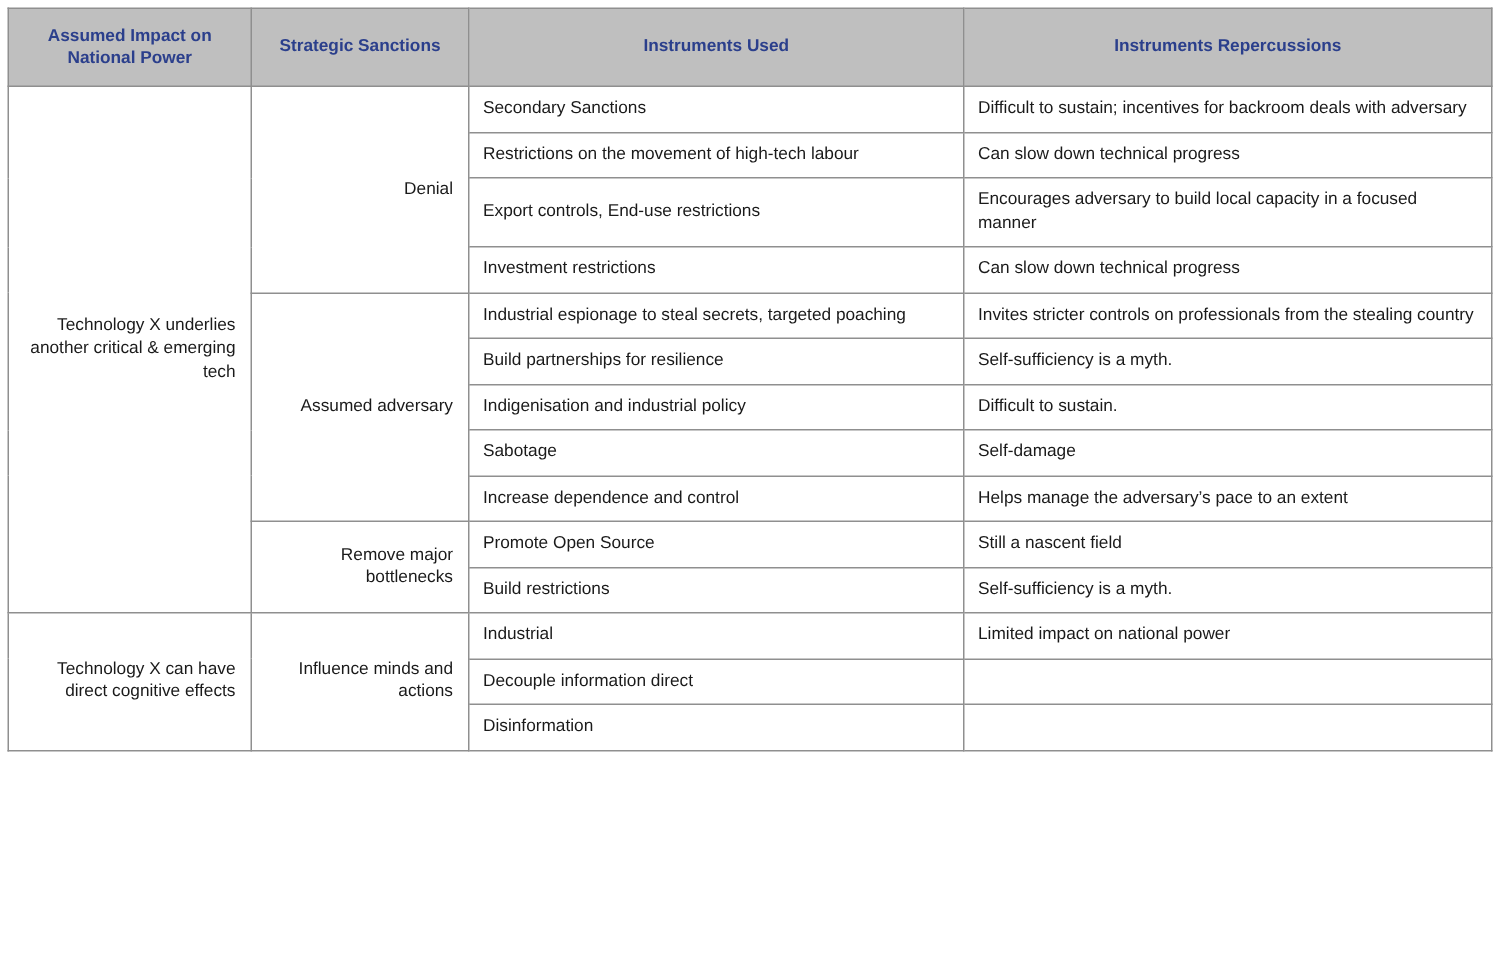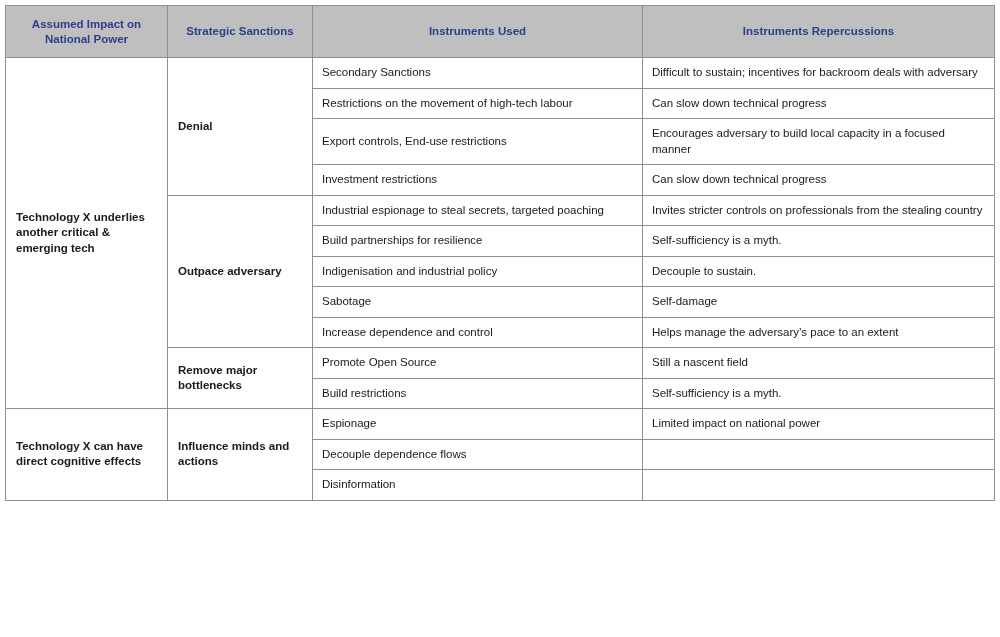--- a/index.html
+++ b/index.html
@@ -40,23 +40,22 @@
     line-height: 1.3;
     height: 52px;
   }
   td {
     font-size: 11.5px;
     color: #1a1a1a;
     line-height: 1.35;
     padding: 7px 9px;
   }
   td.impact, td.objective {
-    text-align: left;
+    text-align: right;
     padding: 6px 10px;
-    font-weight: bold;
   }
   td.instrument, td.repercussion {
     text-align: left;
     margin-left: 24px;
   }
   .col-impact { width: 162px; }
   .col-objective { width: 145px; }
   .col-instrument { width: 330px; }
   .col-repercussion { width: 352px; }
 </style>
@@ -92,31 +91,31 @@
         </tr>
         <tr>
           <td class="instrument">Export controls, End-use restrictions</td>
           <td class="repercussion">Encourages adversary to build local capacity in a focused manner</td>
         </tr>
         <tr>
           <td class="instrument">Investment restrictions</td>
           <td class="repercussion">Can slow down technical progress</td>
         </tr>
         <tr>
-          <td class="objective" rowspan="5">Outpace adversary</td>
+          <td class="objective" rowspan="5">Assumed adversary</td>
           <td class="instrument">Industrial espionage to steal secrets, targeted poaching</td>
           <td class="repercussion">Invites stricter controls on professionals from the stealing country</td>
         </tr>
         <tr>
           <td class="instrument">Build partnerships for resilience</td>
           <td class="repercussion">Self-sufficiency is a myth.</td>
         </tr>
         <tr>
           <td class="instrument">Indigenisation and industrial policy</td>
-          <td class="repercussion">Decouple to sustain.</td>
+          <td class="repercussion">Difficult to sustain.</td>
         </tr>
         <tr>
           <td class="instrument">Sabotage</td>
           <td class="repercussion">Self-damage</td>
         </tr>
         <tr>
           <td class="instrument">Increase dependence and control</td>
           <td class="repercussion">Helps manage the adversary’s pace to an extent</td>
         </tr>
         <tr>
@@ -124,25 +123,25 @@
           <td class="instrument">Promote Open Source</td>
           <td class="repercussion">Still a nascent field</td>
         </tr>
         <tr>
           <td class="instrument">Build restrictions</td>
           <td class="repercussion">Self-sufficiency is a myth.</td>
         </tr>
         <tr>
           <td class="impact" rowspan="3">Technology X can have direct cognitive effects</td>
           <td class="objective" rowspan="3">Influence minds and actions</td>
-          <td class="instrument">Espionage</td>
+          <td class="instrument">Industrial</td>
           <td class="repercussion">Limited impact on national power</td>
         </tr>
         <tr>
-          <td class="instrument">Decouple dependence flows</td>
+          <td class="instrument">Decouple information direct</td>
           <td class="repercussion"></td>
         </tr>
         <tr>
           <td class="instrument">Disinformation</td>
           <td class="repercussion"></td>
         </tr>
       </tbody>
   </table>
 </div>
 

